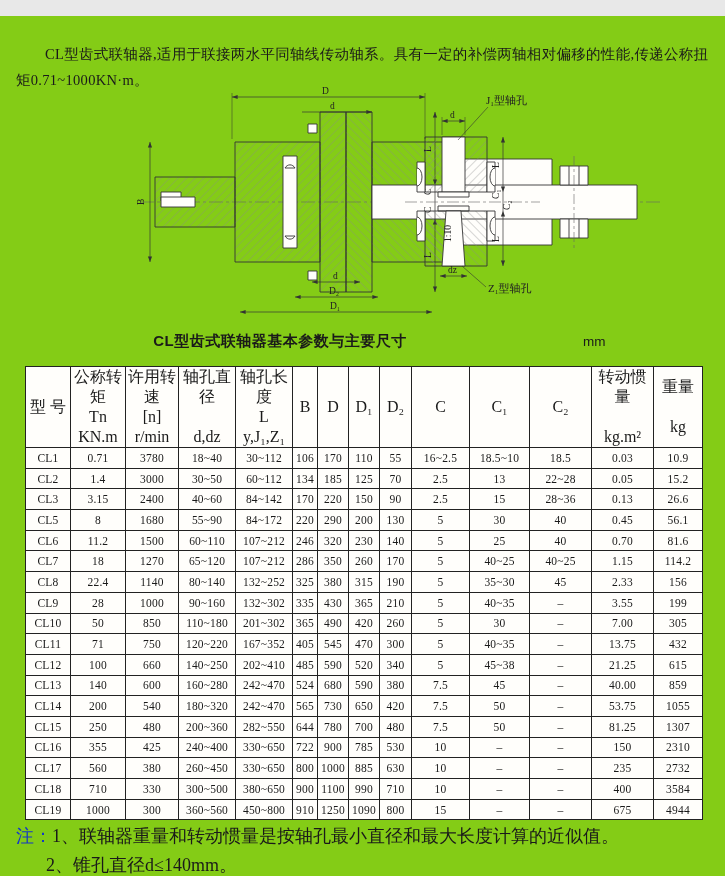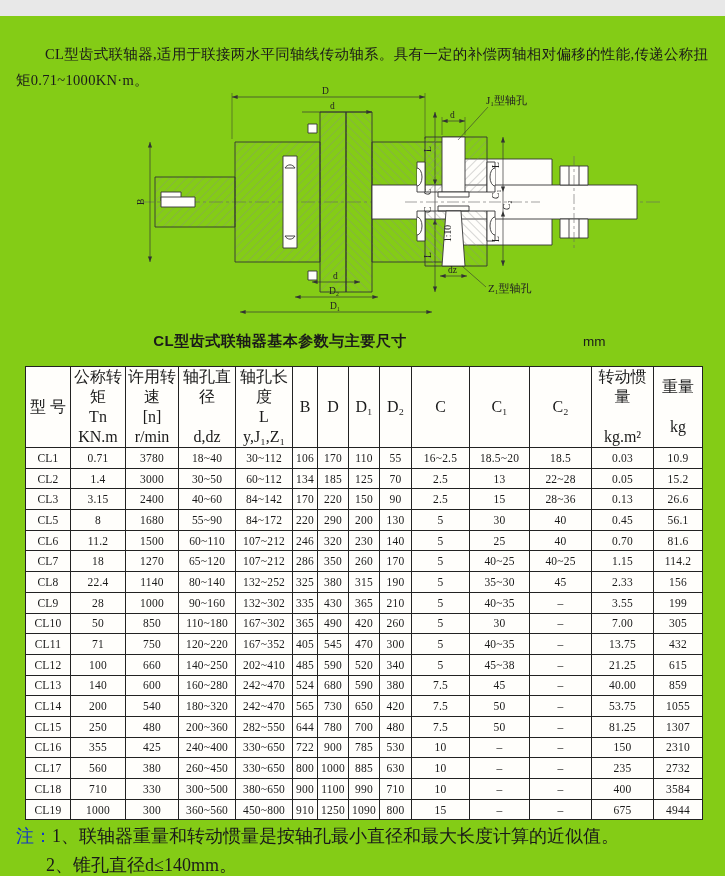--- a/index.html
+++ b/index.html
@@ -240,21 +240,21 @@
           <td>CL1</td>
           <td>0.71</td>
           <td>3780</td>
           <td>18~40</td>
           <td>30~112</td>
           <td>106</td>
           <td>170</td>
           <td>110</td>
           <td>55</td>
           <td>16~2.5</td>
-          <td>18.5~20</td>
+          <td>18.5~10</td>
           <td>18.5</td>
           <td>0.03</td>
           <td>10.9</td>
         </tr>
         <tr>
           <td>CL2</td>
           <td>1.4</td>
           <td>3000</td>
           <td>30~50</td>
           <td>60~112</td>
@@ -362,21 +362,21 @@
           <td>40~35</td>
           <td>–</td>
           <td>3.55</td>
           <td>199</td>
         </tr>
         <tr>
           <td>CL10</td>
           <td>50</td>
           <td>850</td>
           <td>110~180</td>
-          <td>167~302</td>
+          <td>201~302</td>
           <td>365</td>
           <td>490</td>
           <td>420</td>
           <td>260</td>
           <td>5</td>
           <td>30</td>
           <td>–</td>
           <td>7.00</td>
           <td>305</td>
         </tr>

